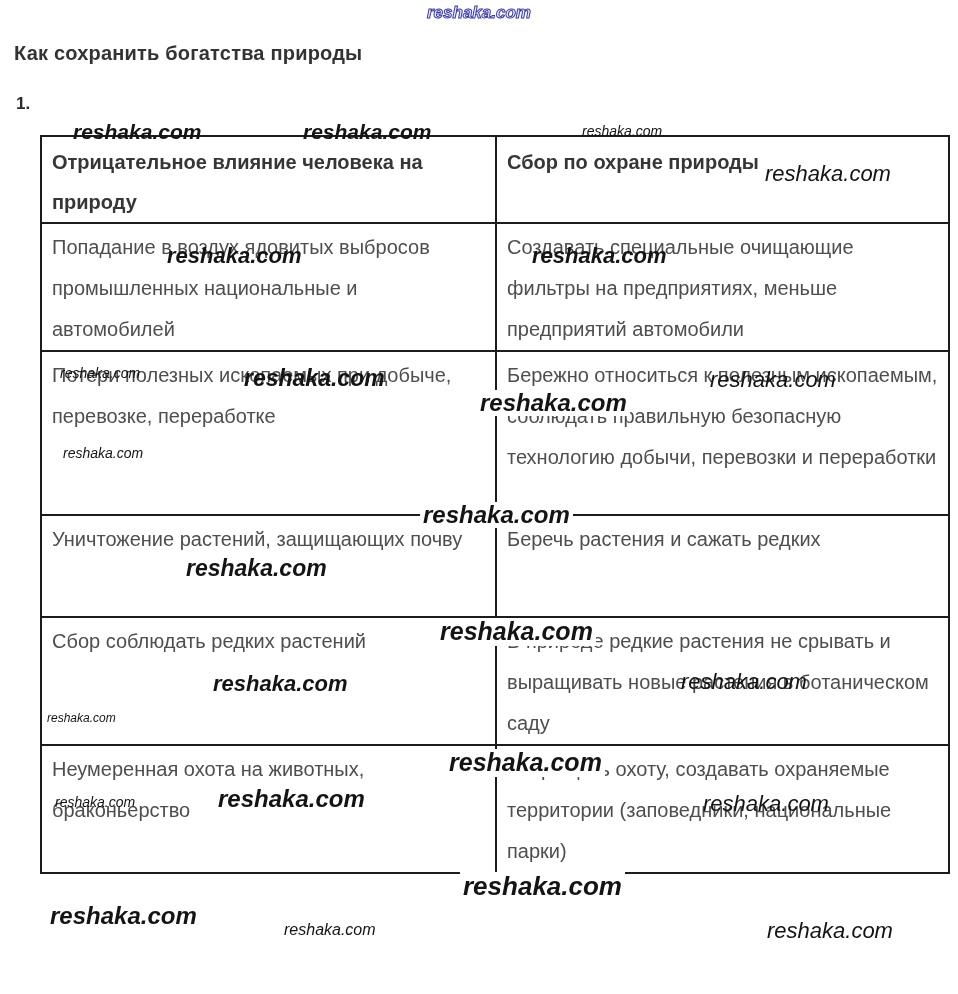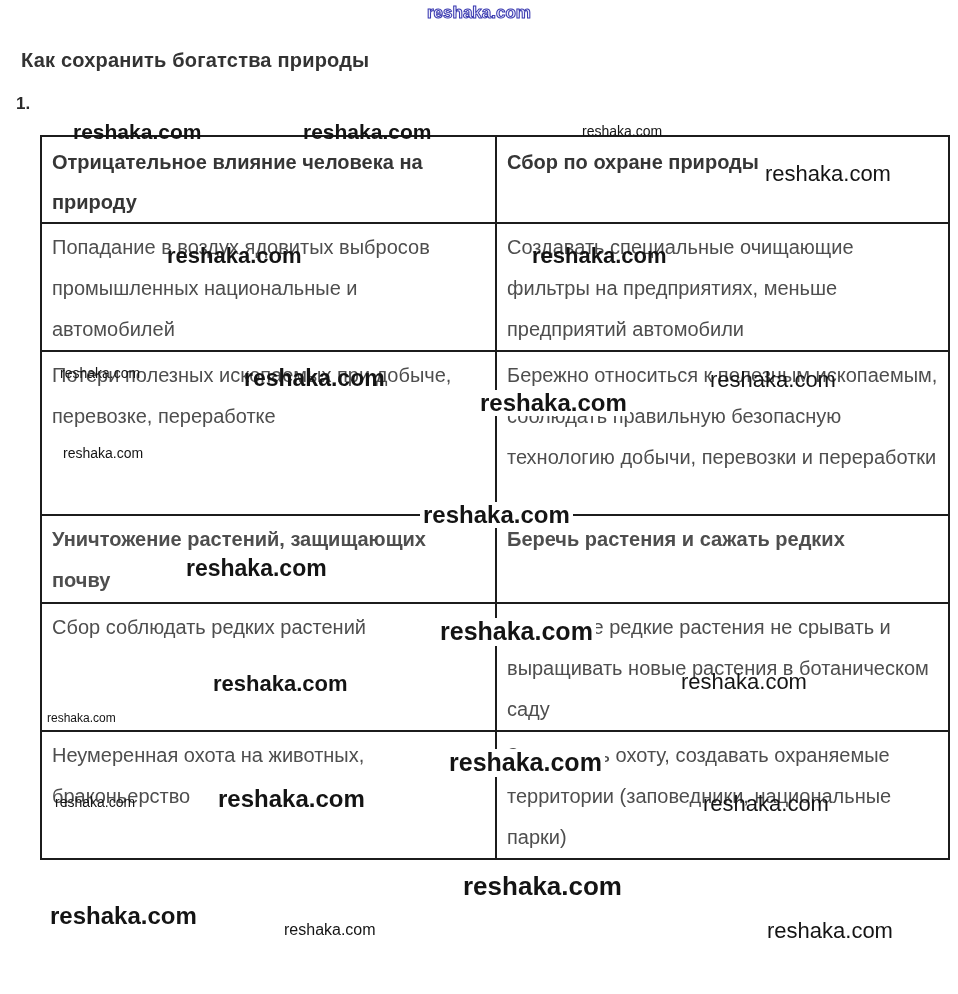--- a/index.html
+++ b/index.html
@@ -16,21 +16,21 @@
     color: #4e4e4e;
   }
   .page-title {
     position: absolute;
     left: 10px;
     top: 38px;
     font-size: 20px;
     font-weight: 700;
     color: #333333;
     letter-spacing: 0.2px;
-    margin: 11px;
+    margin: 4px;
   }
   .item-number {
     position: absolute;
     left: 16px;
     top: 94px;
     font-size: 17px;
     font-weight: 700;
     color: #2b2b2b;
   }
   table.nature-table {
@@ -58,33 +58,34 @@
     color: #363636;
     line-height: 40px;
     padding-top: 5px;
   }
   col.col-left  { width: 455px; }
   col.col-right { width: 453px; }
   tr.row-header { height: 83px; }
   tr.row-1 { height: 120px; }
   tr.row-2 { height: 140px; }
   tr.row-3 { height: 164px; }
-  tr.row-4 { height: 88px; font-weight: bold; }
+  tr.row-4 { height: 102px; }
   tr.row-5 { height: 124px; }
   tr.row-6 { height: 126px; }
   th .hdr-inner { display: inline-block; max-width: 420px; }
 
   
   .wm {
     position: absolute;
     color: #141414;
     font-family: "Liberation Sans", sans-serif;
     white-space: nowrap;
     z-index: 5;
     line-height: 1.1;
+    font-style: italic;
   }
   .wm.b { font-weight: 700; }
   .wm.opaque { background: #ffffff; padding: 0 3px; }
   .wm.blue {
     font-weight: 700;
     color: #eeeefc;
     -webkit-text-stroke: 1px #3b3bb0;
     text-shadow: 0 0 1px #8a8ad0;
   }
 </style>

